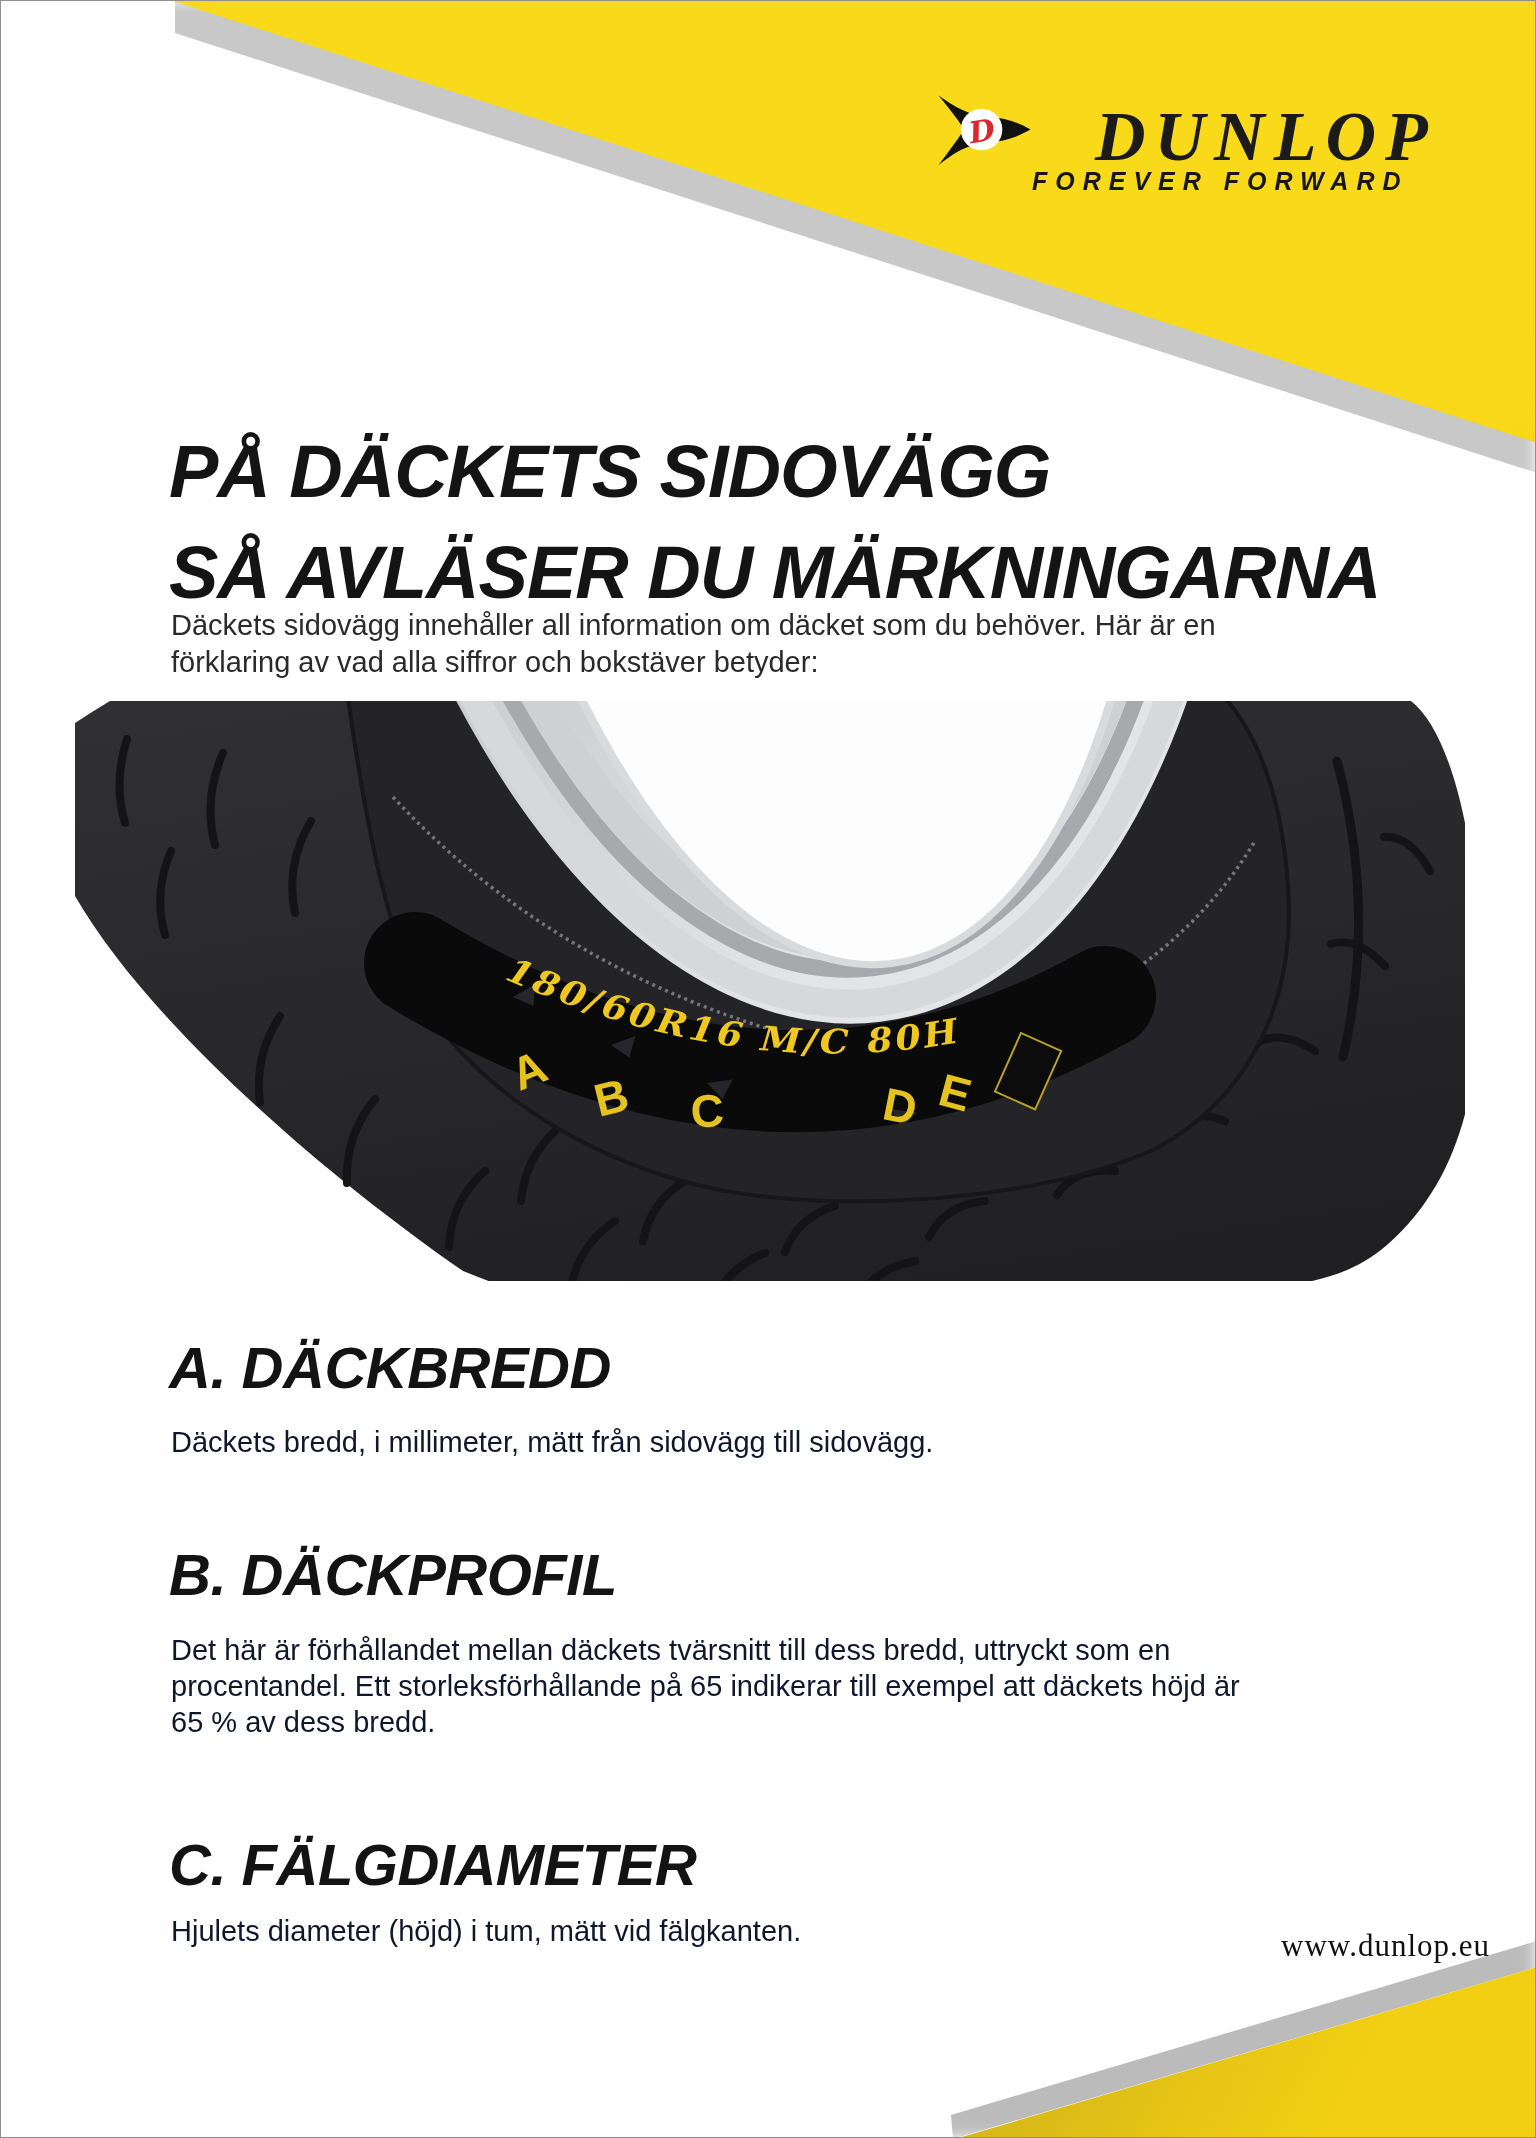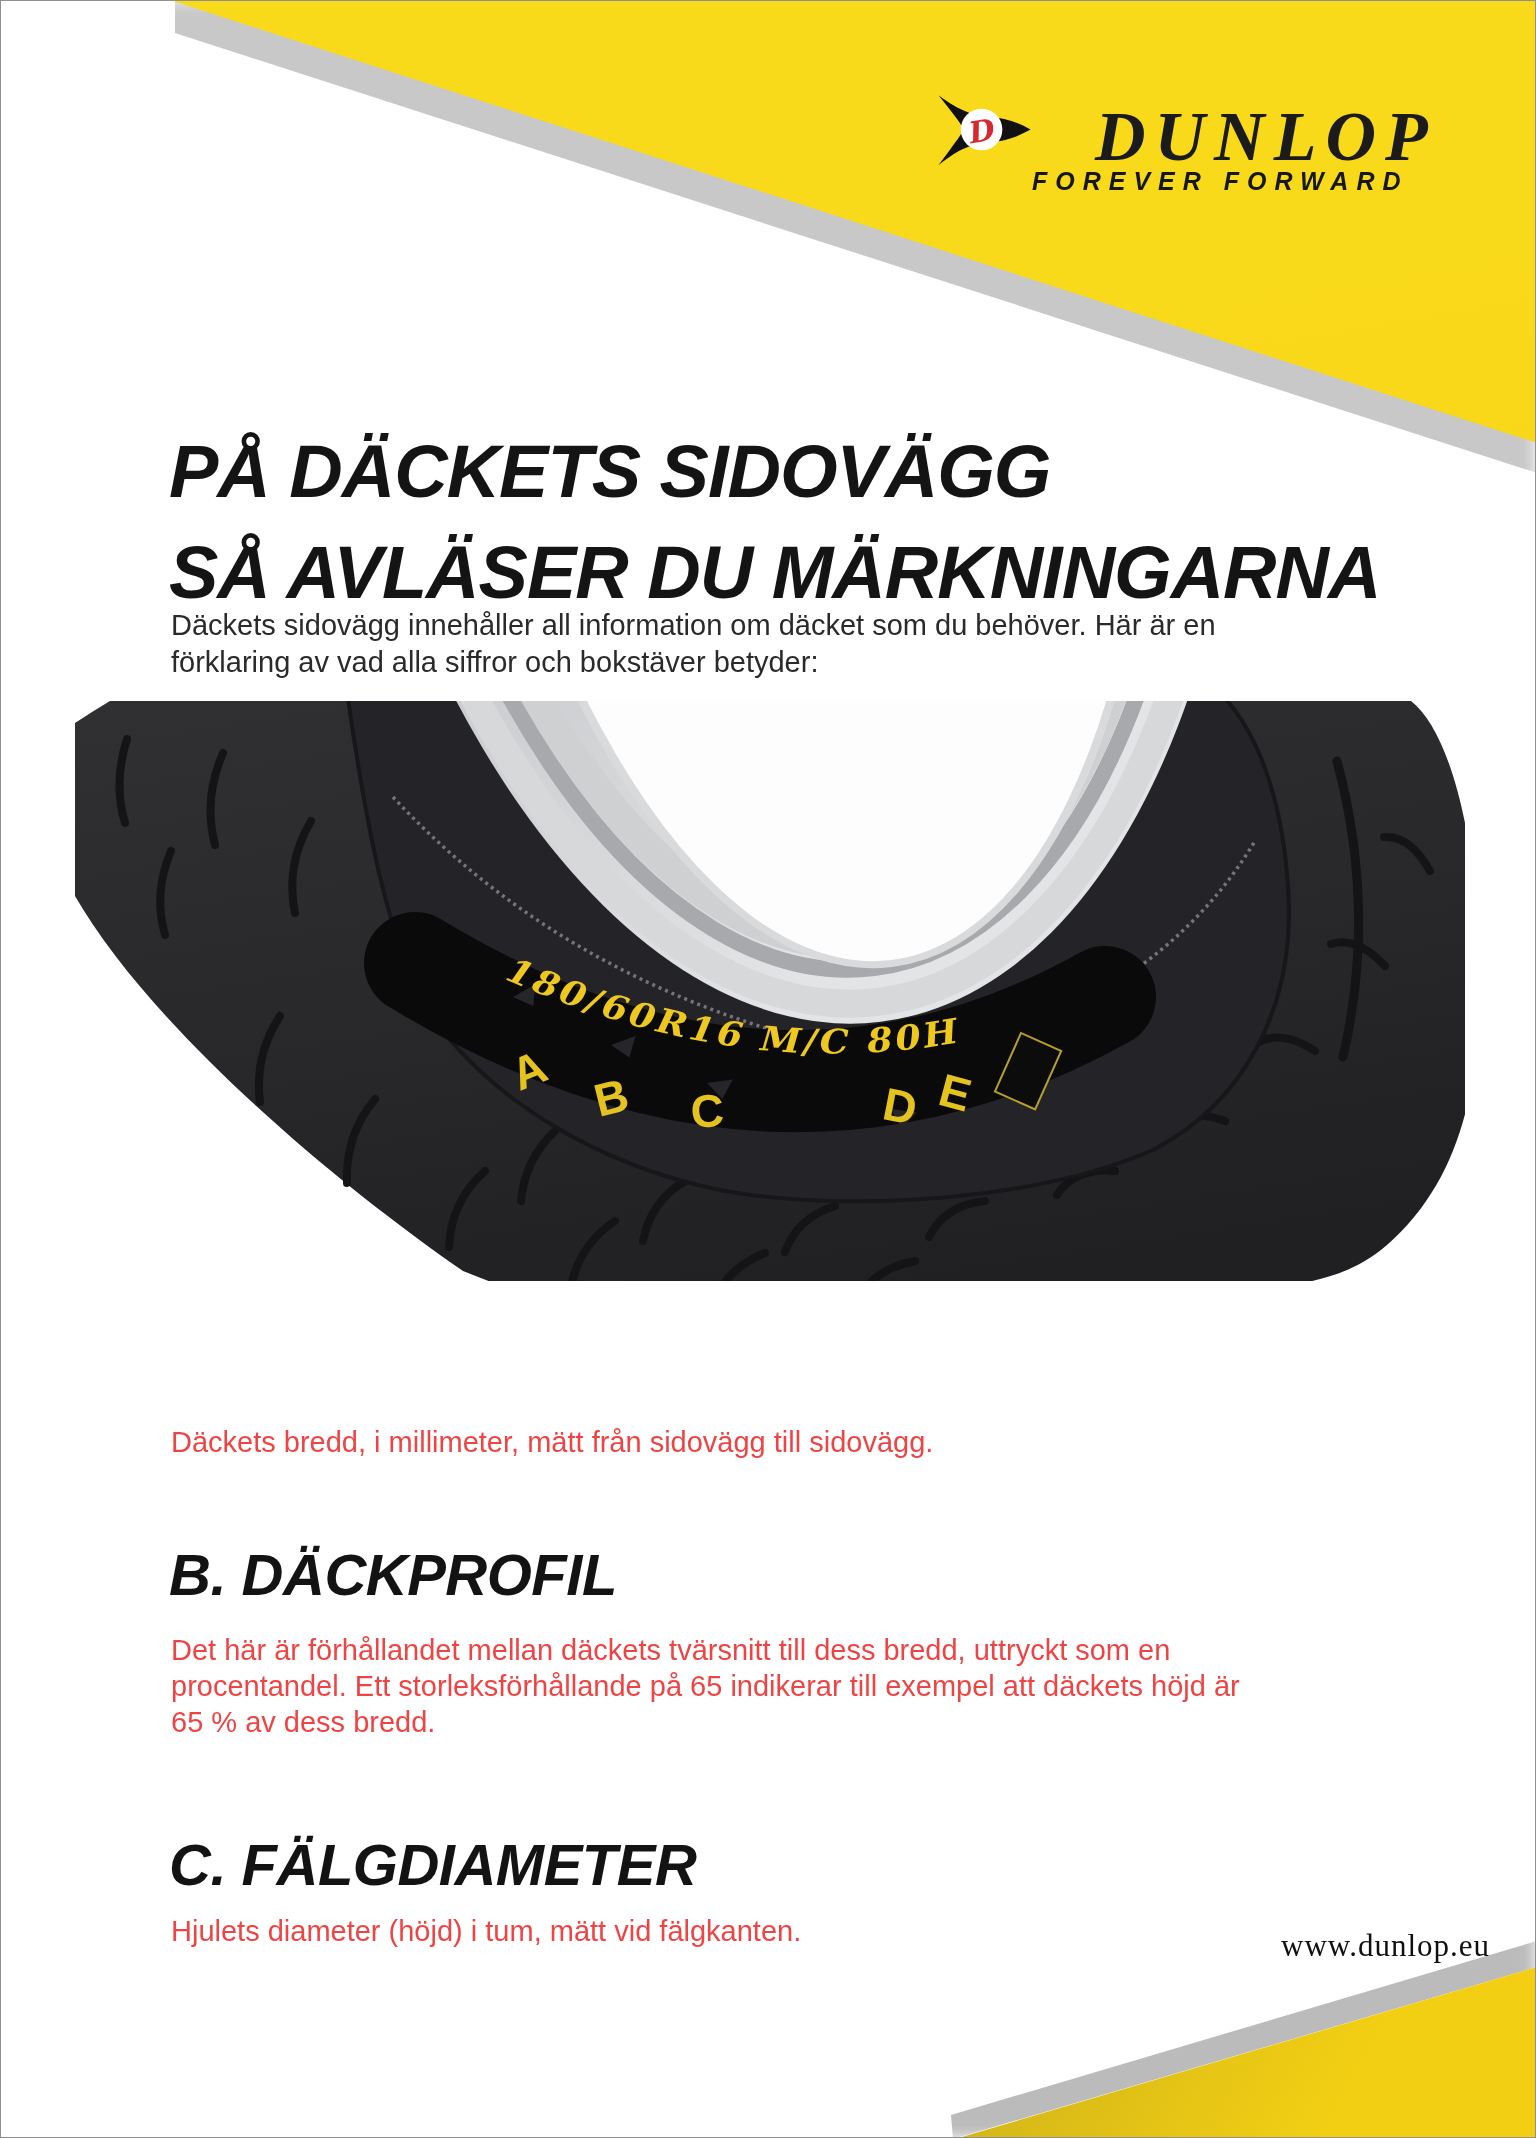--- a/index.html
+++ b/index.html
@@ -42,21 +42,21 @@
     position:absolute;left:170px;top:606px;width:1080px;
     font-size:29px;line-height:37px;color:#2a2a2a;
   }
   .sec-head{
     position:absolute;left:168px;
     font-size:58px;font-weight:bold;font-style:italic;color:#131313;
     white-space:nowrap;letter-spacing:-0.5px;
   }
   .sec-body{
     position:absolute;left:170px;
-    font-size:29px;line-height:36px;color:#ef4444;
+    font-size:29px;line-height:36px;color:#0f172a;
   }
   
   .tire-photo{position:absolute;left:74px;top:700px;width:1390px;height:580px;}
   
   .tri-shadow{
     position:absolute;inset:0;
     clip-path:polygon(952px 2138px,1536px 1966px,1536px 1940px,950px 2114px);
     background:rgba(105,105,105,.45);filter:blur(7px);
   }
   .yellow-tri{
@@ -188,20 +188,21 @@
     <g transform="rotate(-7 710 -540)">
       <ellipse cx="700" cy="-560" rx="470" ry="886" fill="url(#rimGrad)"></ellipse>
       <ellipse cx="700" cy="-560" rx="452" ry="866" fill="none" stroke="#d7d8da" stroke-width="28"></ellipse>
       <ellipse cx="700" cy="-560" rx="420" ry="832" fill="none" stroke="#a8a9ac" stroke-width="16"></ellipse>
       <ellipse cx="700" cy="-560" rx="396" ry="806" fill="none" stroke="#cfd0d2" stroke-width="30"></ellipse>
       <ellipse cx="718" cy="-552" rx="356" ry="820" fill="none" stroke="#d9dadc" stroke-width="10"></ellipse>
       <ellipse cx="718" cy="-552" rx="352" ry="818" fill="#fdfdfe"></ellipse>
     </g>
   </svg>
 
+  <div class="sec-head" style="top:1333px;">A. DÄCKBREDD</div>
   <div class="sec-body" style="top:1423px;width:1105px;">Däckets bredd, i millimeter, mätt från sidovägg till sidovägg.</div>
 
   <div class="sec-head" style="top:1540px;text-align:right;">B. DÄCKPROFIL</div>
   <div class="sec-body" style="top:1631px;width:1105px;">Det här är förhållandet mellan däckets tvärsnitt till dess bredd, uttryckt som en procentandel. Ett storleksförhållande på 65 indikerar till exempel att däckets höjd är 65 % av dess bredd.</div>
 
   <div class="sec-head" style="top:1830px;">C. FÄLGDIAMETER</div>
   <div class="sec-body" style="top:1912px;width:1105px;">Hjulets diameter (höjd) i tum, mätt vid fälgkanten.</div>
 
   <div class="tri-shadow"></div>
   <div class="yellow-tri"></div>

